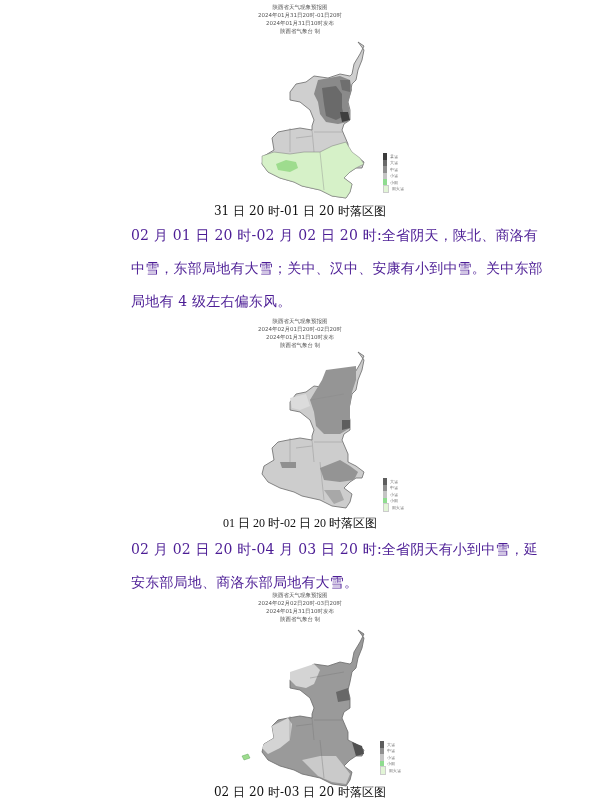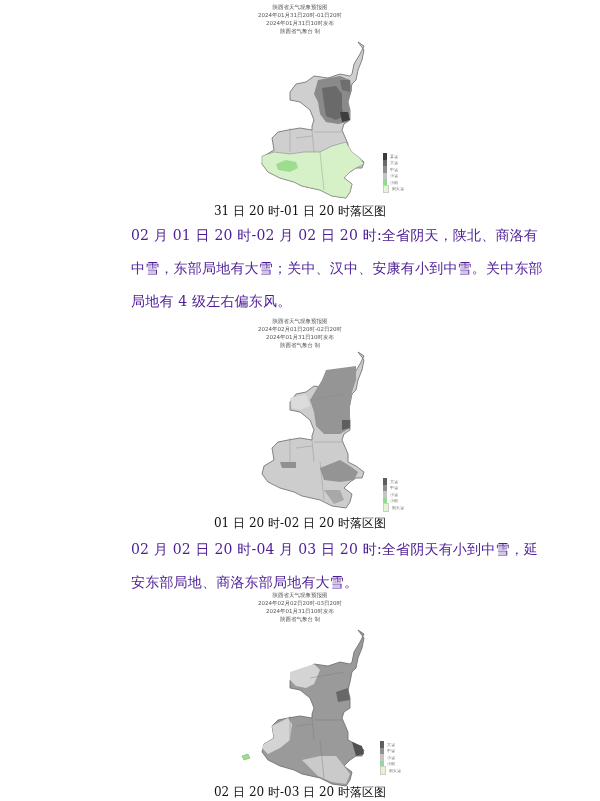--- a/index.html
+++ b/index.html
@@ -105,21 +105,21 @@
   <div class="row">
       <span class="sw" style="background:#8fdc8f"></span>
       <span>小雨</span>
     </div>
   <div class="row">
       <span class="sw" style="background:#e2f5d6;border:0.5px solid #ccc"></span>
       <span>雨夹雪</span>
     </div>
 </div>
 
-<div class="caption" style="top:515px;">01 日 20 时-02 日 20 时落区图</div>
+<div class="caption" style="top:515px;font-family:Liberation Serif, serif;">01 日 20 时-02 日 20 时落区图</div>
 
 <div class="para" style="top:533px;">02 月 02 日 20 时-04 月 03 日 20 时:全省阴天有小到中雪，延安东部局地、商洛东部局地有大雪。</div>
 
 <div class="hdr" style="top:591px;">
   <div>陕西省天气现象预报图</div>
   <div>2024年02月02日20时-03日20时</div>
   <div>2024年01月31日10时发布</div>
   <div>陕西省气象台 制</div>
 </div>
 

